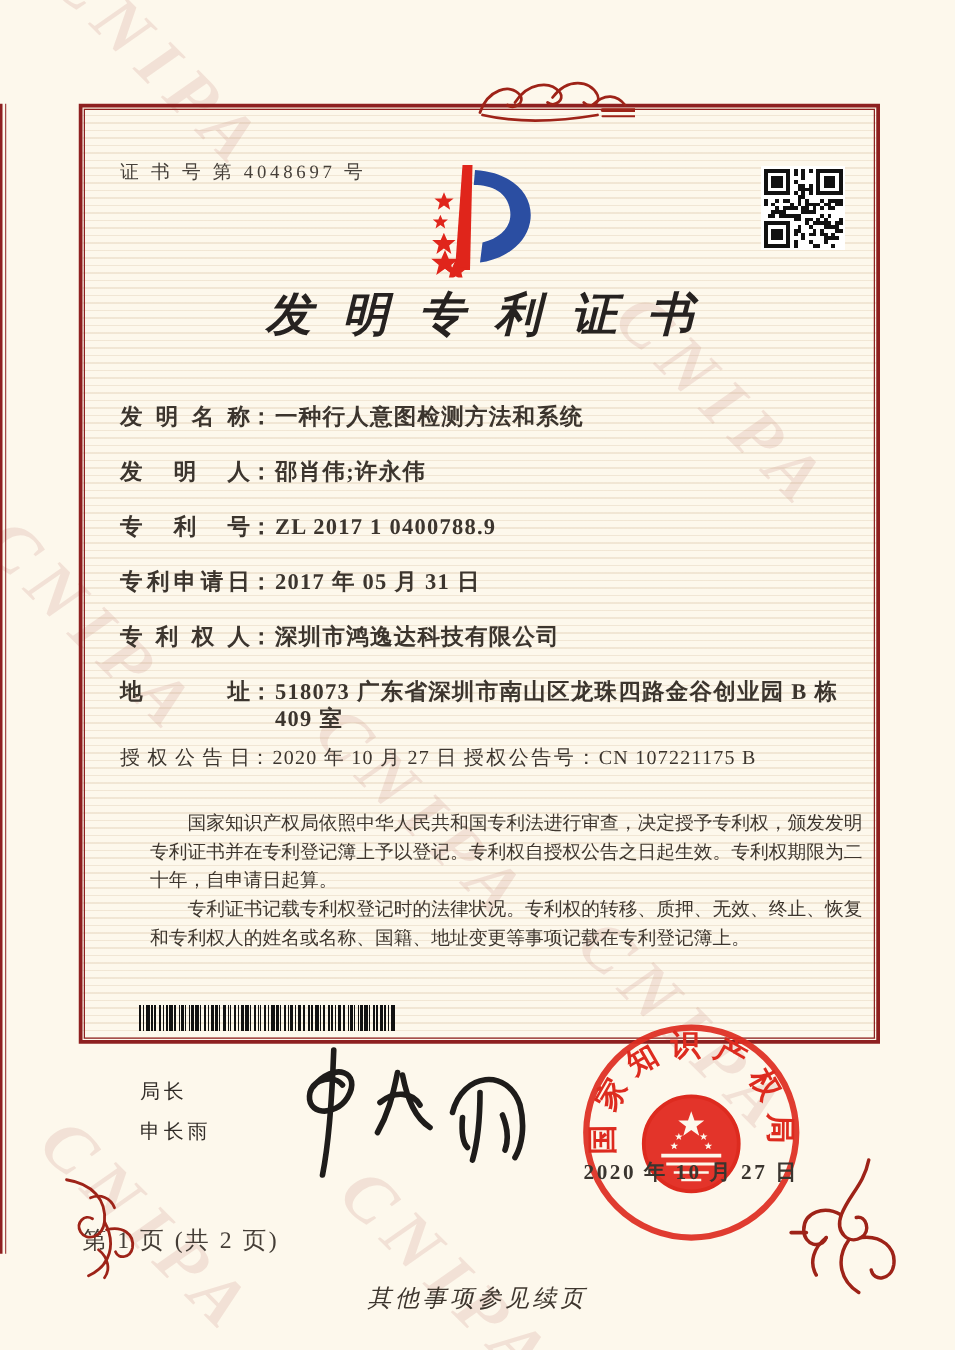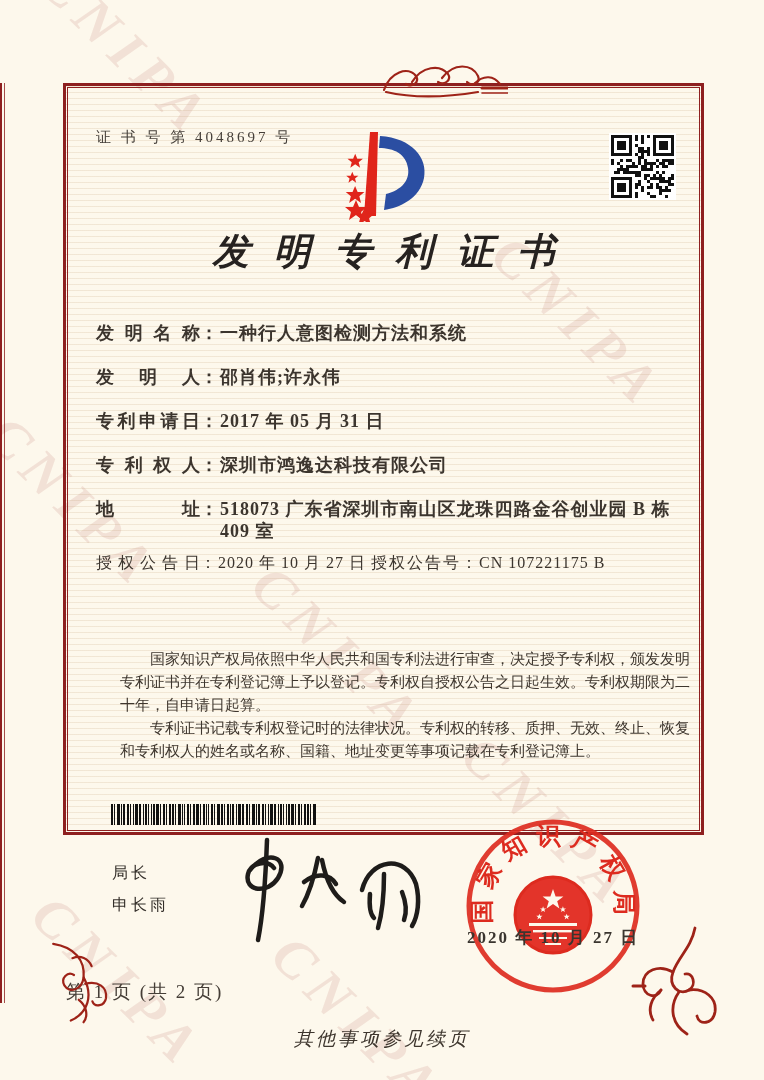--- a/index.html
+++ b/index.html
@@ -269,20 +269,23 @@
     <div class="title">发明专利证书</div>
 
     <div class="rows">
       <div class="row">
         <span class="flabel">发明名称</span><span class="colon">：</span><span class="fvalue">一种行人意图检测方法和系统</span>
       </div>
       <div class="row">
         <span class="flabel">发明人</span><span class="colon">：</span><span class="fvalue">邵肖伟;许永伟</span>
       </div>
       <div class="row">
+        <span class="flabel">专利号</span><span class="colon">：</span><span class="fvalue">ZL 2017 1 0400788.9</span>
+      </div>
+      <div class="row">
         <span class="flabel">专利申请日</span><span class="colon">：</span><span class="fvalue">2017 年 05 月 31 日</span>
       </div>
       <div class="row">
         <span class="flabel">专利权人</span><span class="colon">：</span><span class="fvalue">深圳市鸿逸达科技有限公司</span>
       </div>
       <div class="row addr">
         <span class="flabel">地址</span><span class="colon">：</span><span class="fvalue">518073 广东省深圳市南山区龙珠四路金谷创业园 B 栋 409 室</span>
       </div>
       <div class="grant-row">
         <span class="flabel">授权公告日</span><span class="colon">：</span><span class="fvalue">2020 年 10 月 27 日</span>

